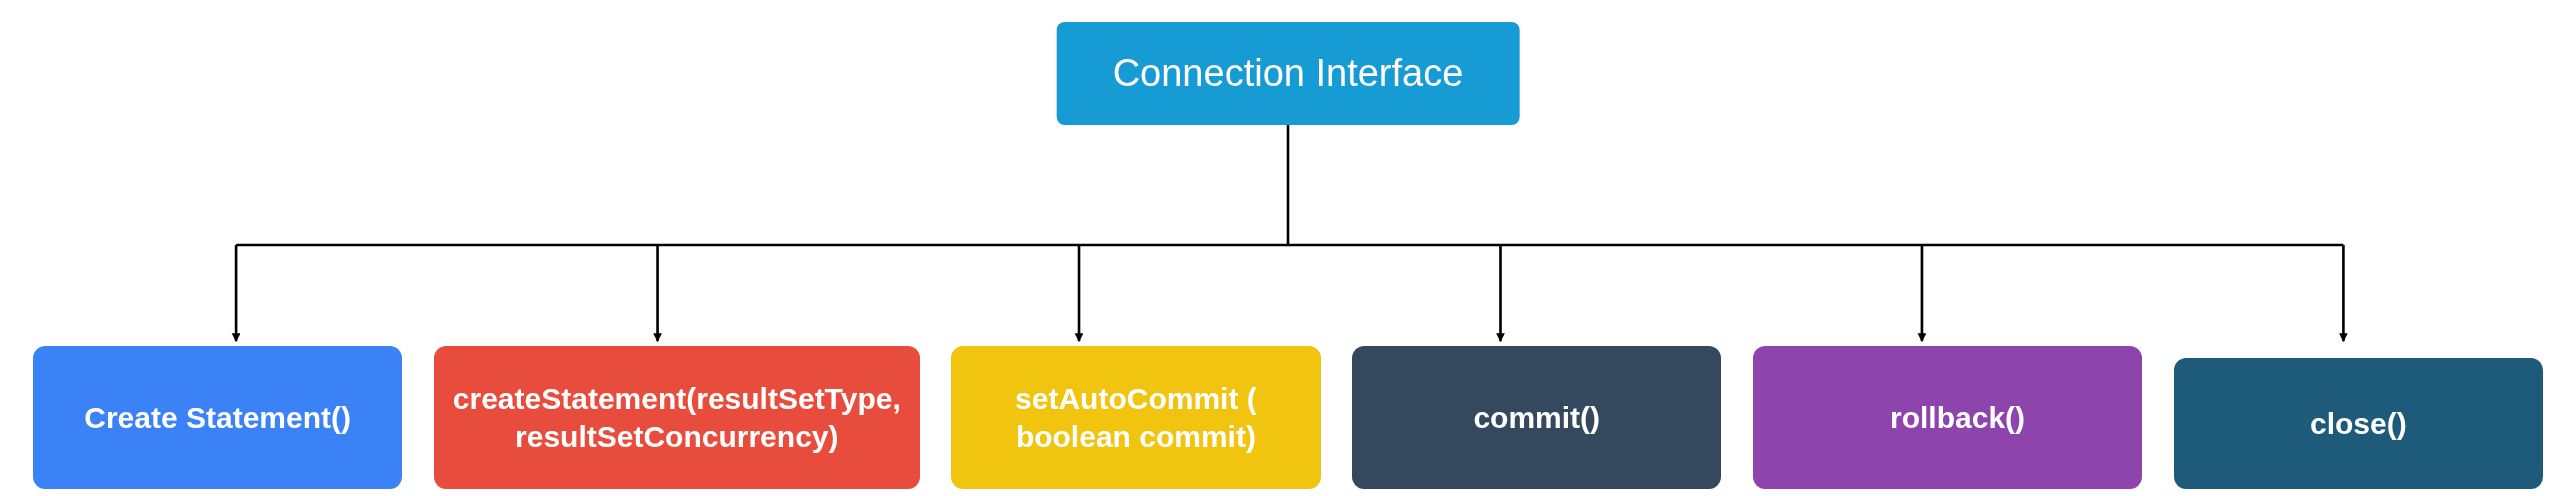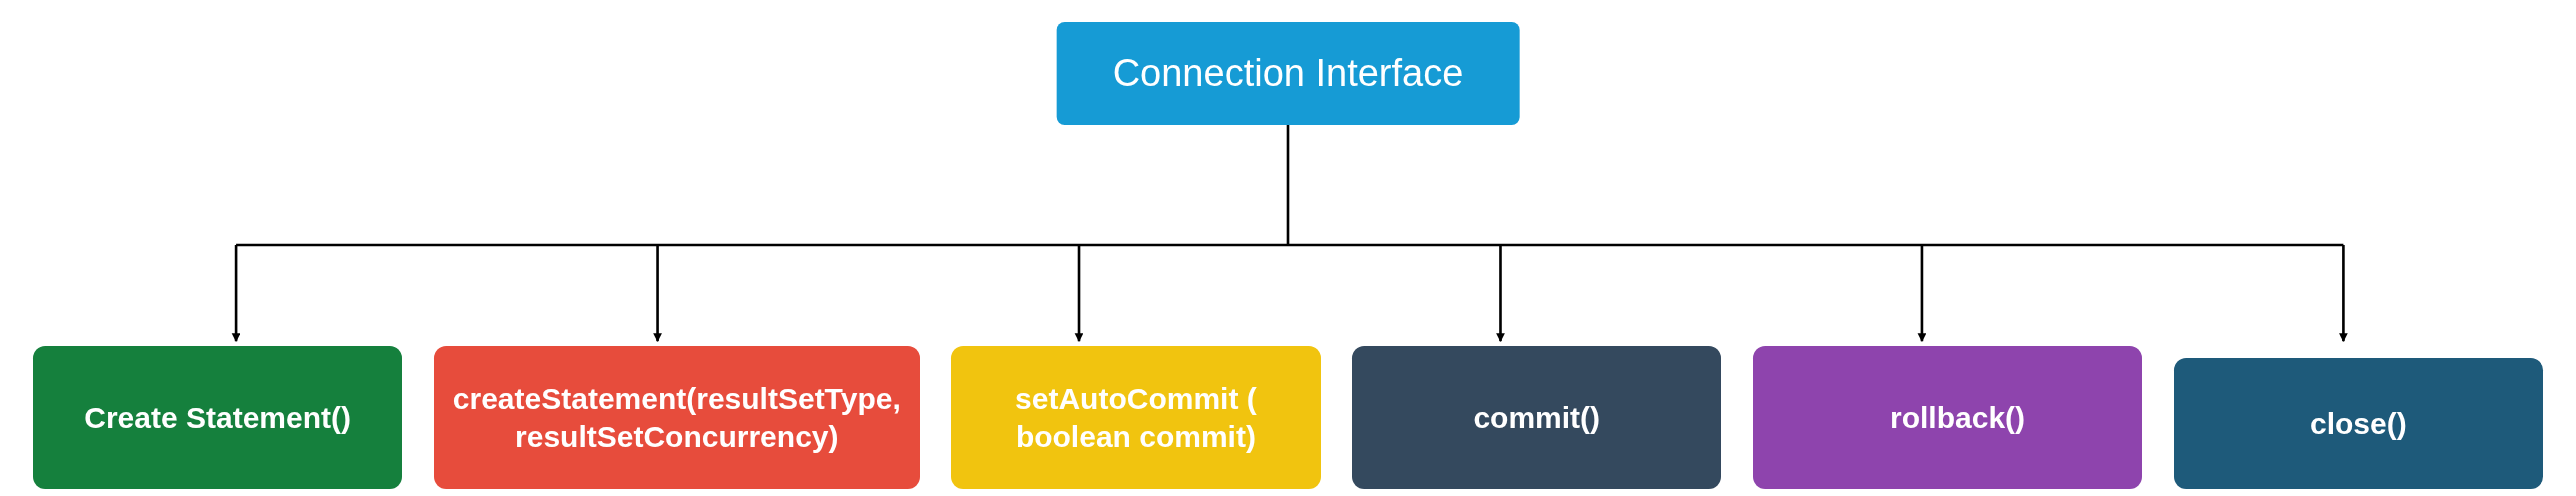--- a/index.html
+++ b/index.html
@@ -40,21 +40,21 @@
     font-size: 30px;
     font-weight: 700;
     border-radius: 12.2px;
     display: flex;
     align-items: center;
     justify-content: center;
     text-align: center;
     padding: 15.7px 19px;
     line-height: 1.25;
   }
-  .c-teal   { background: #15803d; justify-content: center; }
+  .c-teal   { background: #3b82f6; justify-content: center; }
   .c-red    { background: #e74c3c; align-items: center; }
   .c-yellow { background: #f1c40f; }
   .c-dark   { background: #34495e; text-align: center; }
   .c-purple { background: #8e44ad; padding-left: 39px; }
   .c-navy   { background: #1e5a7a; margin-top: 12px; }
   svg.connectors {
     position: absolute;
     top: 0; left: 0;
     width: 2576px;
     height: 497px;

